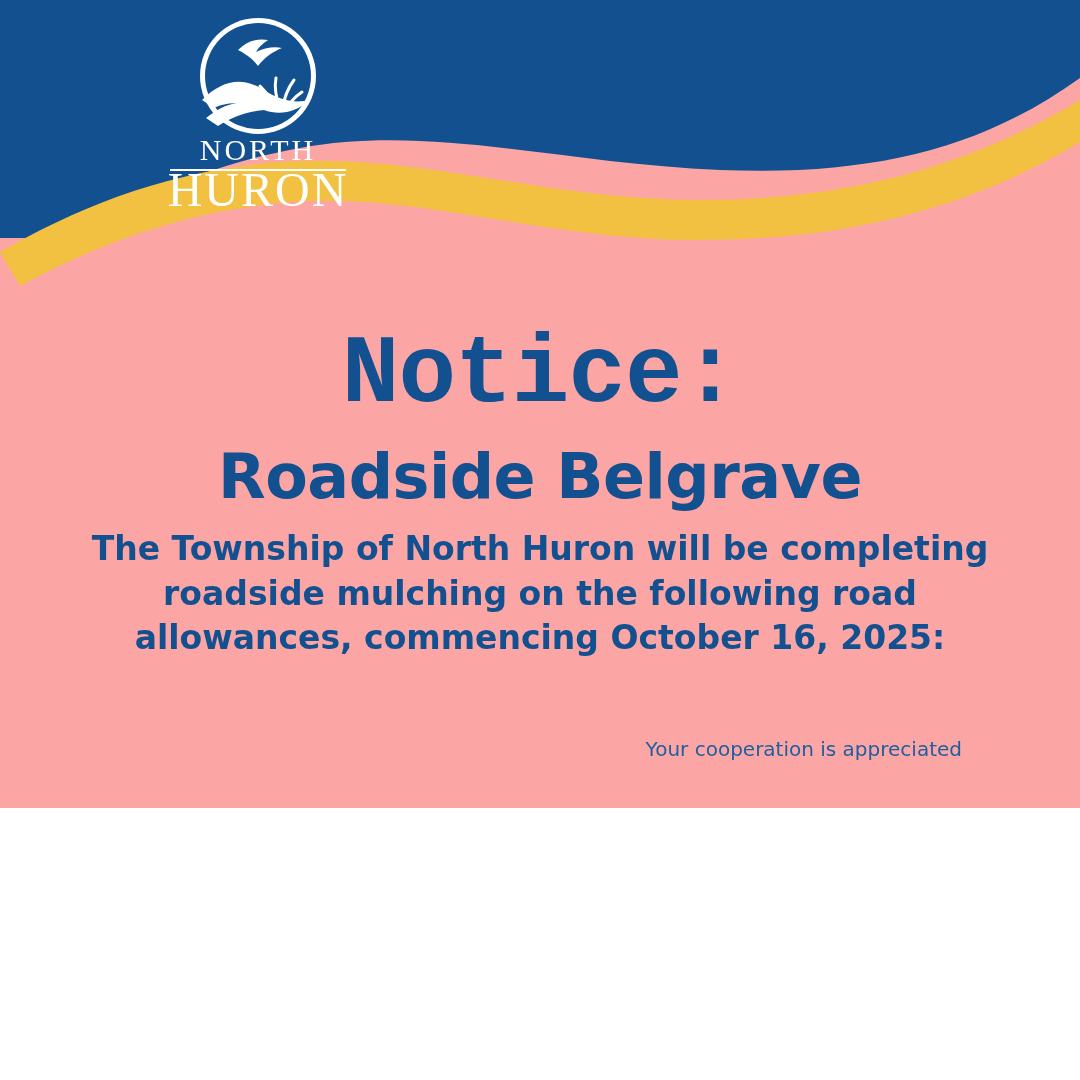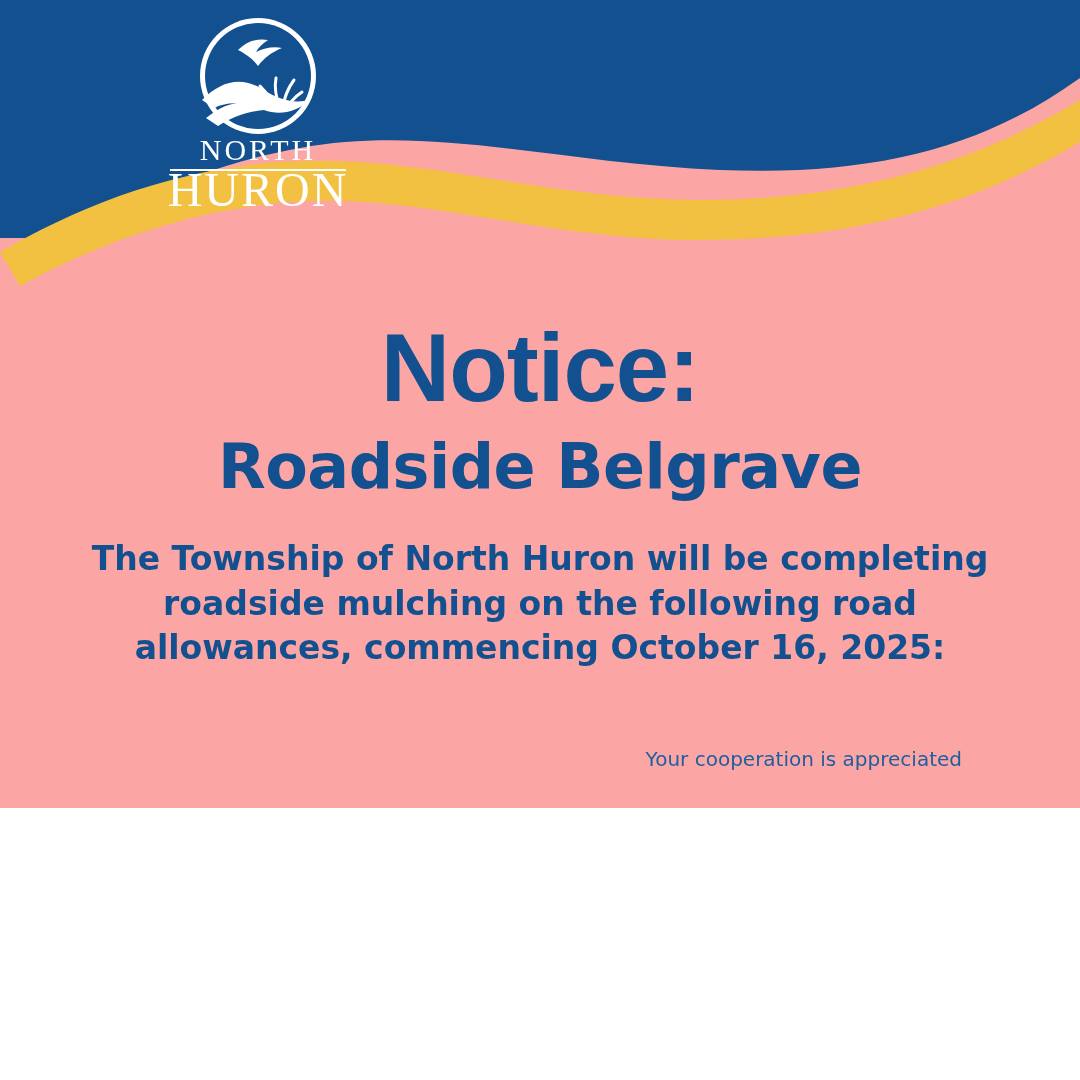--- a/index.html
+++ b/index.html
@@ -48,47 +48,47 @@
   
   .content {
     position: absolute;
     top: 296px;
     left: 0;
     width: 1080px;
     text-align: center;
   }
 
   .title {
-    font-family: Liberation Sans, sans-serif;
+    font-family: Liberation Mono, monospace;
     font-weight: bold;
     font-size: 96px;
     line-height: 1.05;
     color: #12508f;
     letter-spacing: -1px;
-    margin: 8px;
+    margin: 16px;
     padding-top: 14px;
   }
 
   .subtitle {
     font-family: "DejaVu Sans", sans-serif;
     font-weight: bold;
     font-size: 62px;
     line-height: 1.1;
     color: #12508f;
     margin: 14px 0 0 0;
     letter-spacing: -0.5px;
   }
 
   .body-text {
     font-family: "DejaVu Sans", sans-serif;
     font-weight: bold;
     font-size: 33px;
     line-height: 1.35;
     color: #12508f;
-    margin: 36px auto 0 auto;
+    margin: 16px auto 0 auto;
     width: 960px;
   }
 
   .bullet-list {
     list-style: none;
     margin: 56px 0 0 0;
     padding: 0;
     text-align: left;
     width: 1010px;
     margin-left: 44px;

